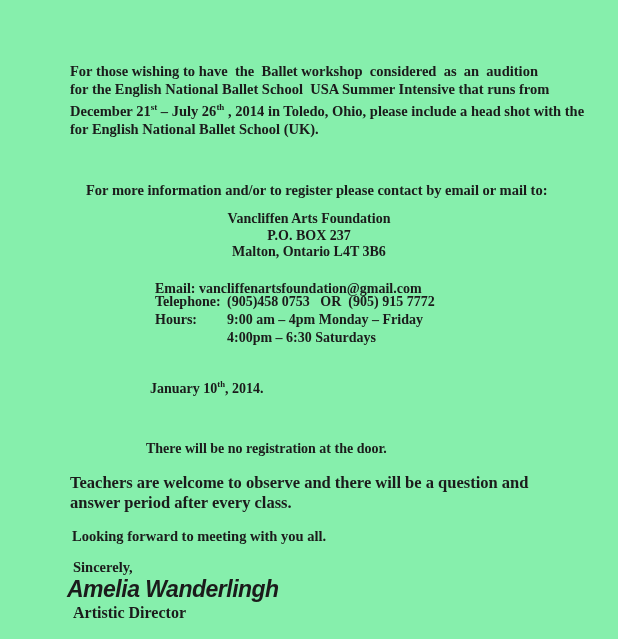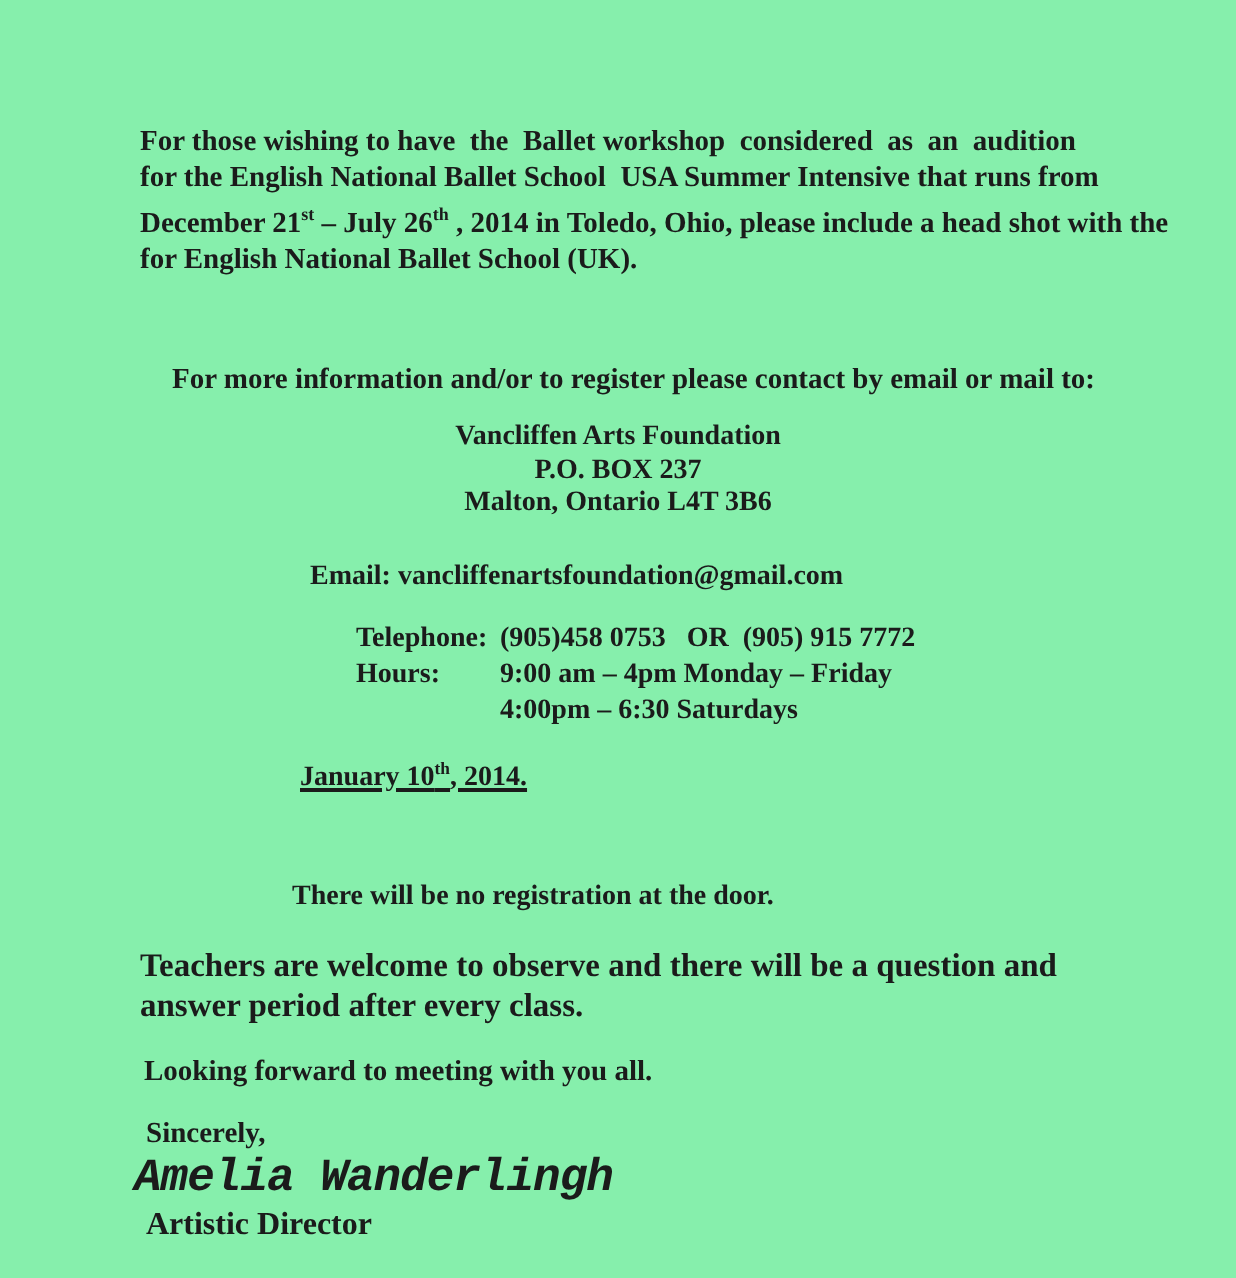--- a/index.html
+++ b/index.html
@@ -14,32 +14,32 @@
   }
   .blk { position:absolute; }
   .ln  { white-space:pre; }
   .sup { vertical-align:super; font-size:0.62em; }
 
   .b-intro    { left:70px;  top:62px;  font-size:14.5px; line-height:18.2px; }
   .b-contact  { left:74px;  top:181px; font-size:14.5px; line-height:18px;margin-left:12px; }
   .b-address  { left:0;     top:211px; width:618px; text-align:center;
                 font-size:14px; line-height:16.6px; }
   .b-email    { left:155px; top:280px; font-size:14px; line-height:17px; }
-  .b-phone    { left:155px; top:311px; font-size:14px; line-height:17.8px;margin-left:23px; }
+  .b-phone    { left:155px; top:293px; font-size:14px; line-height:17.8px; }
   .phone-row   { display:flex; }
   .phone-label { width:72px; flex:0 0 72px; white-space:pre; }
   .phone-value { white-space:pre; }
   .b-deadline { left:150px; top:377px; font-size:14px; line-height:15.5px; }
-  .underline  { text-decoration:underline; text-decoration-thickness:1.5px; }
+  .underline  { text-decoration-thickness:1.5px; }
   .b-nodoor   { left:146px; top:440px; font-size:14px; line-height:17px; }
   .b-teachers { left:70px;  top:473px; font-size:16.5px; line-height:19.7px; }
   .b-looking  { left:72px;  top:527px; font-size:14.5px; line-height:18px; }
   .b-sincerely{ left:73px;  top:558px; font-size:14.5px; line-height:18px; }
   .b-signature{ left:67px;  top:573px; font-size:23px; line-height:32px;
-                font-family:Liberation Mono, monospace; font-style:italic;
+                font-family:Liberation Sans, sans-serif; font-style:italic;
                 letter-spacing:-0.5px; }
   .b-artistic { left:73px;  top:605px; font-size:16px; line-height:15px; }
 </style>
 </head>
 <body>
 
 <div class="page">
 
   <div class="blk b-intro">
     <div class="ln">For those wishing to have  the  Ballet workshop  considered  as  an  audition</div>

